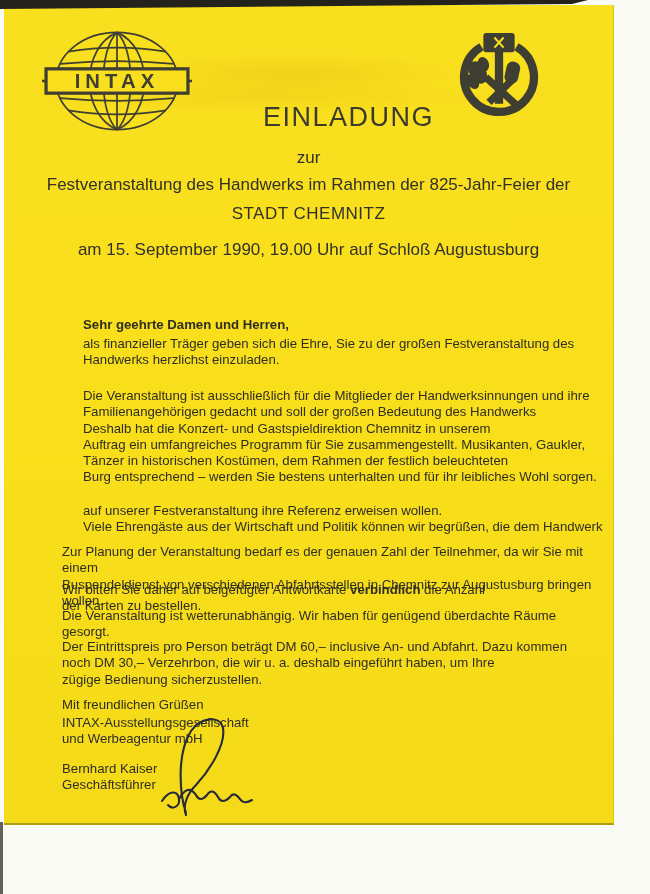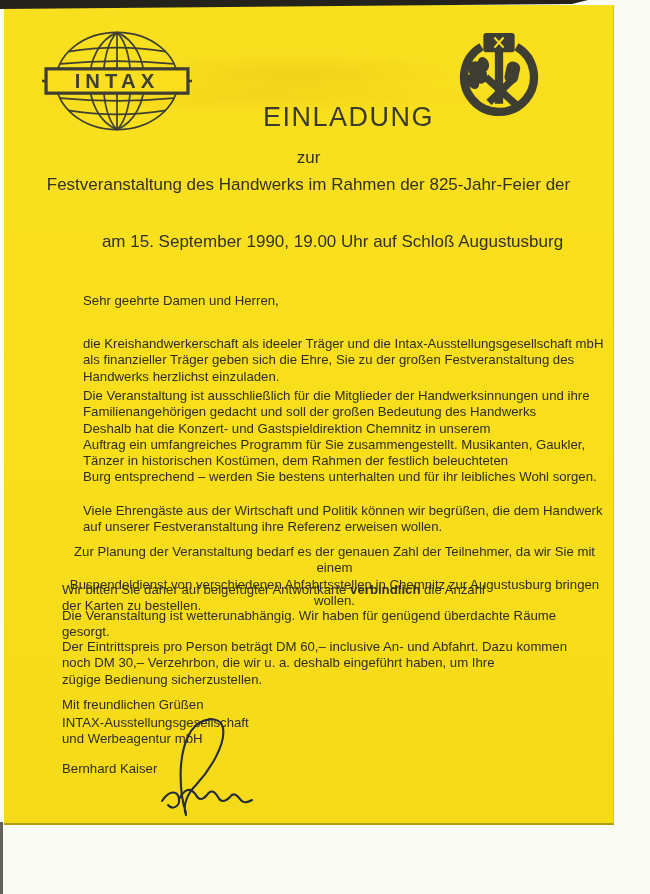--- a/index.html
+++ b/index.html
@@ -44,33 +44,33 @@
     text-align:center;font-size:27px;letter-spacing:1.5px;
     color:#3a3a2e;font-weight:400;margin-left:40px;
   }
   .center-line{
     position:absolute;left:0;width:100%;text-align:center;
     font-size:17px;color:#31312a;
   }
   .l-zur{top:143px;}
   .l-event{top:170px;}
   .l-city{top:199px;letter-spacing:0.5px;}
-  .l-date{top:227px;margin-left:24px;}
+  .l-date{top:235px;}
 
   .para{
     position:absolute;font-size:13.2px;line-height:16.3px;color:#2e2e27;
     width:545px;
   }
   .in1{left:79px;}
   .in2{left:58px;}
-  .p-salutation{top:288px;}
+  .p-salutation{top:312px;font-weight:bold;}
   .p-intro{top:331px;}
   .p-event{top:383px;}
   .p-guests{top:498px;}
-  .p-planning{top:539px;text-align:center;}
+  .p-planning{top:539px;}
   .p-request{top:577px;}
   .p-weather{top:603px;}
   .p-price{top:634px;}
   .p-greeting{top:692px;}
   .p-company{top:710px;}
   .p-name{top:756px;}
   .bold{font-weight:bold;}
 
   .signature{
     position:absolute;left:142px;top:708px;width:122px;height:105px;
@@ -121,42 +121,42 @@
     </g>
     <g stroke="#f9df1d" stroke-width="2.2">
       <line x1="45" y1="12" x2="55" y2="23"></line>
       <line x1="55" y1="12" x2="45" y2="23"></line>
     </g>
   </svg>
 
   <div class="title">EINLADUNG</div>
   <div class="center-line l-zur">zur</div>
   <div class="center-line l-event">Festveranstaltung des Handwerks im Rahmen der 825-Jahr-Feier der</div>
+  <div class="center-line l-city">STADT CHEMNITZ</div>
   <div class="center-line l-date">am 15. September 1990, 19.00 Uhr auf Schloß Augustusburg</div>
 
   <div class="para in1 p-salutation">Sehr geehrte Damen und Herren,</div>
 
   <div class="para in1 p-intro">
-    <div>die Kreishandwerkerschaft als ideeler Träger und die Intax-Ausstellungsgesellschaft mbH</div>
     <div>als finanzieller Träger geben sich die Ehre, Sie zu der großen Festveranstaltung des</div>
     <div>Handwerks herzlichst einzuladen.</div>
   </div>
 
   <div class="para in1 p-event">
     <div>Die Veranstaltung ist ausschließlich für die Mitglieder der Handwerksinnungen und ihre</div>
     <div>Familienangehörigen gedacht und soll der großen Bedeutung des Handwerks</div>
     <div>Deshalb hat die Konzert- und Gastspieldirektion Chemnitz in unserem</div>
     <div>Auftrag ein umfangreiches Programm für Sie zusammengestellt. Musikanten, Gaukler,</div>
     <div>Tänzer in historischen Kostümen, dem Rahmen der festlich beleuchteten</div>
     <div>Burg entsprechend – werden Sie bestens unterhalten und für ihr leibliches Wohl sorgen.</div>
   </div>
 
   <div class="para in1 p-guests">
+    <div>auf unserer Festveranstaltung ihre Referenz erweisen wollen.</div>
     <div>Viele Ehrengäste aus der Wirtschaft und Politik können wir begrüßen, die dem Handwerk</div>
-    <div>auf unserer Festveranstaltung ihre Referenz erweisen wollen.</div>
   </div>
 
   <div class="para in2 p-planning">
     <div>Zur Planung der Veranstaltung bedarf es der genauen Zahl der Teilnehmer, da wir Sie mit einem</div>
     <div>Buspendeldienst von verschiedenen Abfahrtsstellen in Chemnitz zur Augustusburg bringen wollen.</div>
   </div>
 
   <div class="para in2 p-request">
     <div><span>Wir bitten Sie daher auf beigefügter Antwortkarte </span><span class="bold">verbindlich</span><span> die Anzahl</span></div>
     <div>der Karten zu bestellen.</div>
@@ -172,20 +172,21 @@
 
   <div class="para in2 p-greeting">Mit freundlichen Grüßen</div>
 
   <div class="para in2 p-company">
     <div>INTAX-Ausstellungsgesellschaft</div>
     <div>und Werbeagentur mbH</div>
   </div>
 
   <div class="para in2 p-name">
     <div>Bernhard Kaiser</div>
+    <div>Geschäftsführer</div>
   </div>
 
   <svg class="signature" viewBox="0 0 122 105">
     <g fill="none" stroke="#252b3d" stroke-width="2.1" stroke-linecap="round">
       <path d="M40,100 C34,82 30,42 45,18 C55,4 74,2 77,15 C80,32 63,58 50,72 C42,80 36,92 40,102"></path>
       <path d="M16,88 C24,76 32,78 33,86 C34,94 26,97 22,92"></path>
       <path d="M33,86 Q42,70 50,82 Q54,90 61,82 Q66,74 72,84 Q76,92 84,84 Q88,78 94,86 Q98,92 106,87"></path>
     </g>
   </svg>
 

